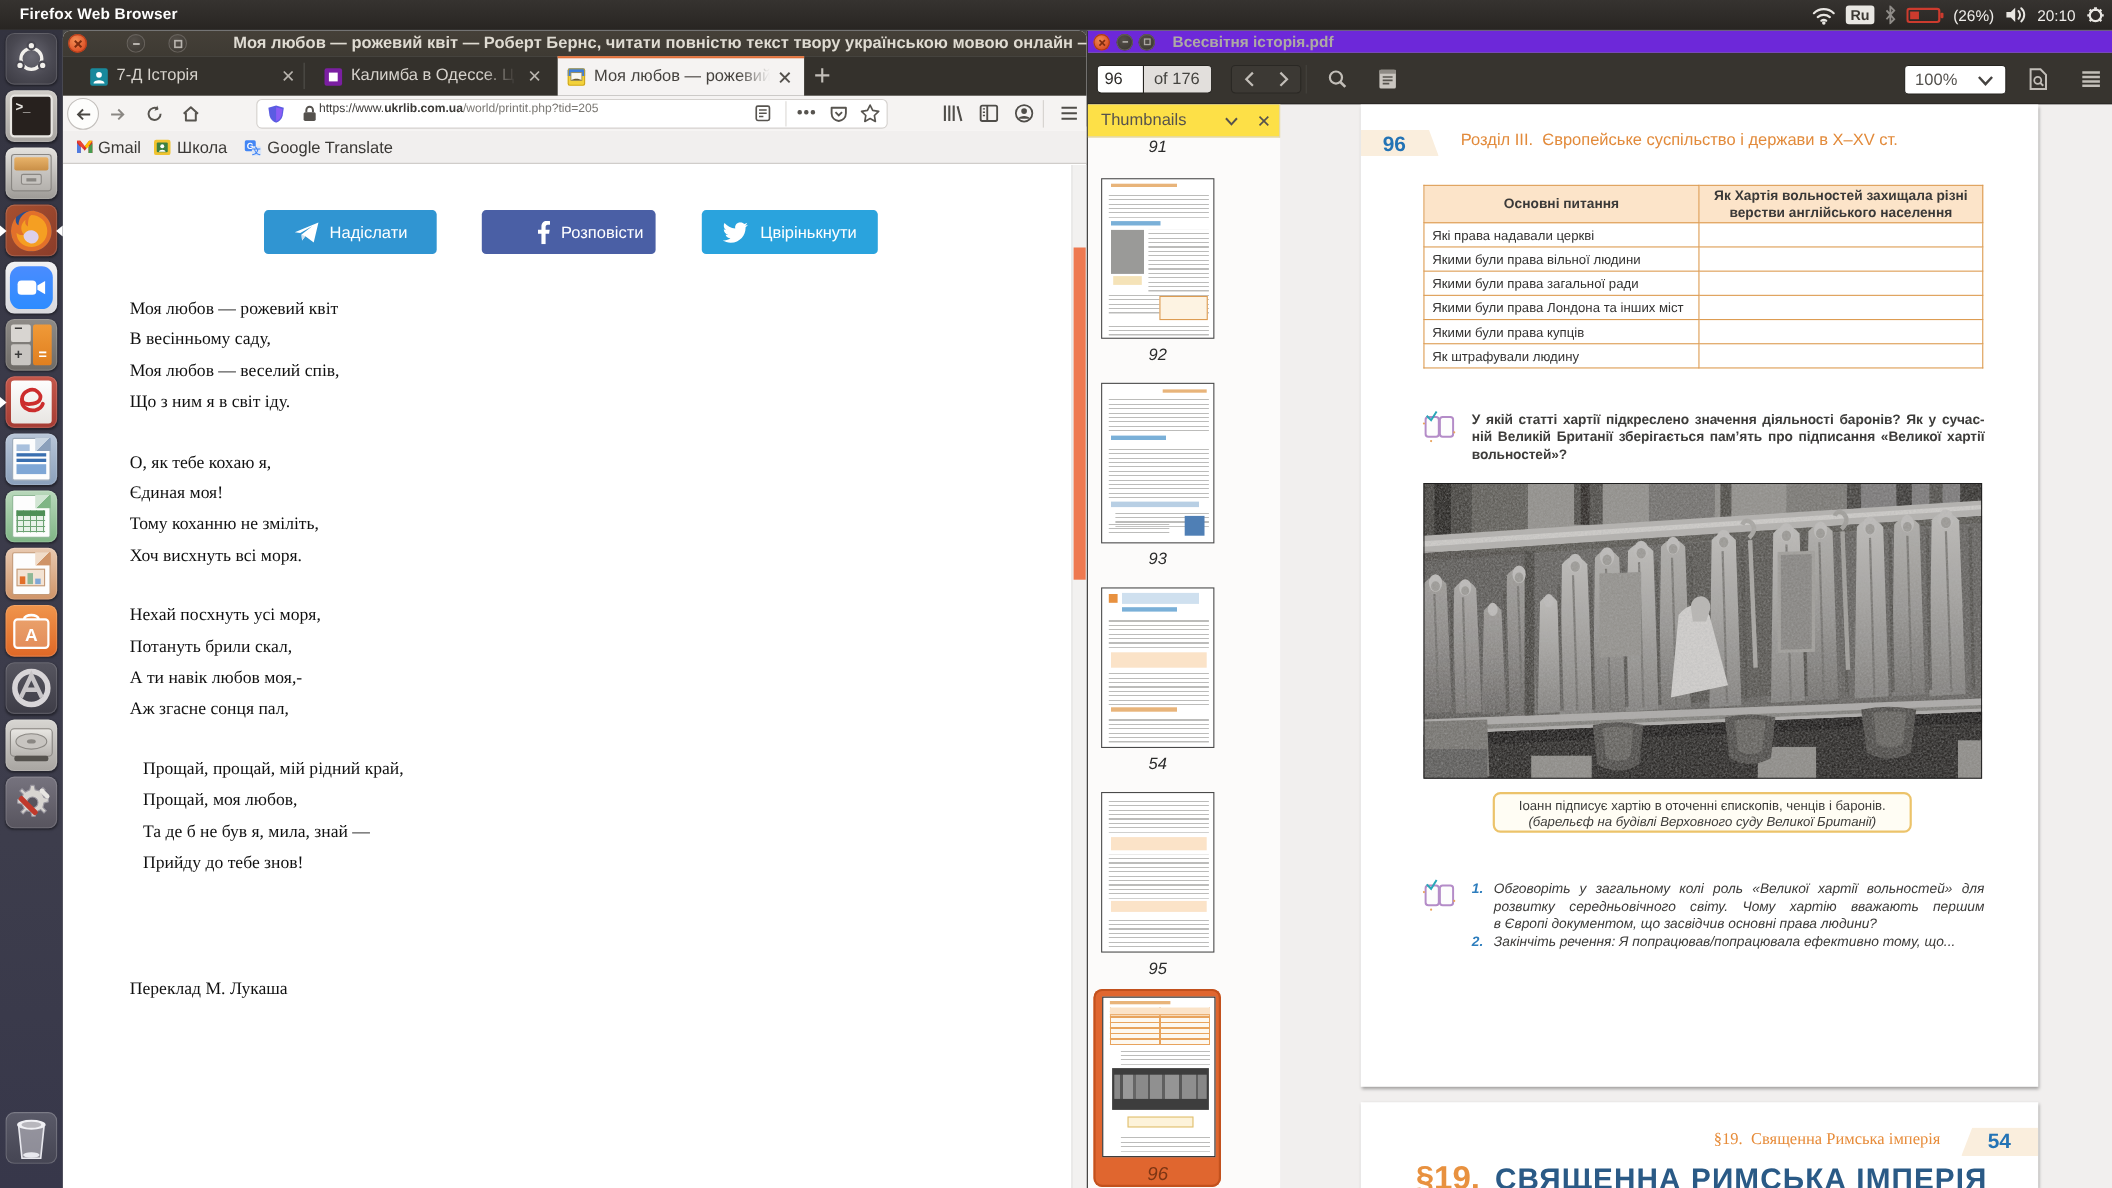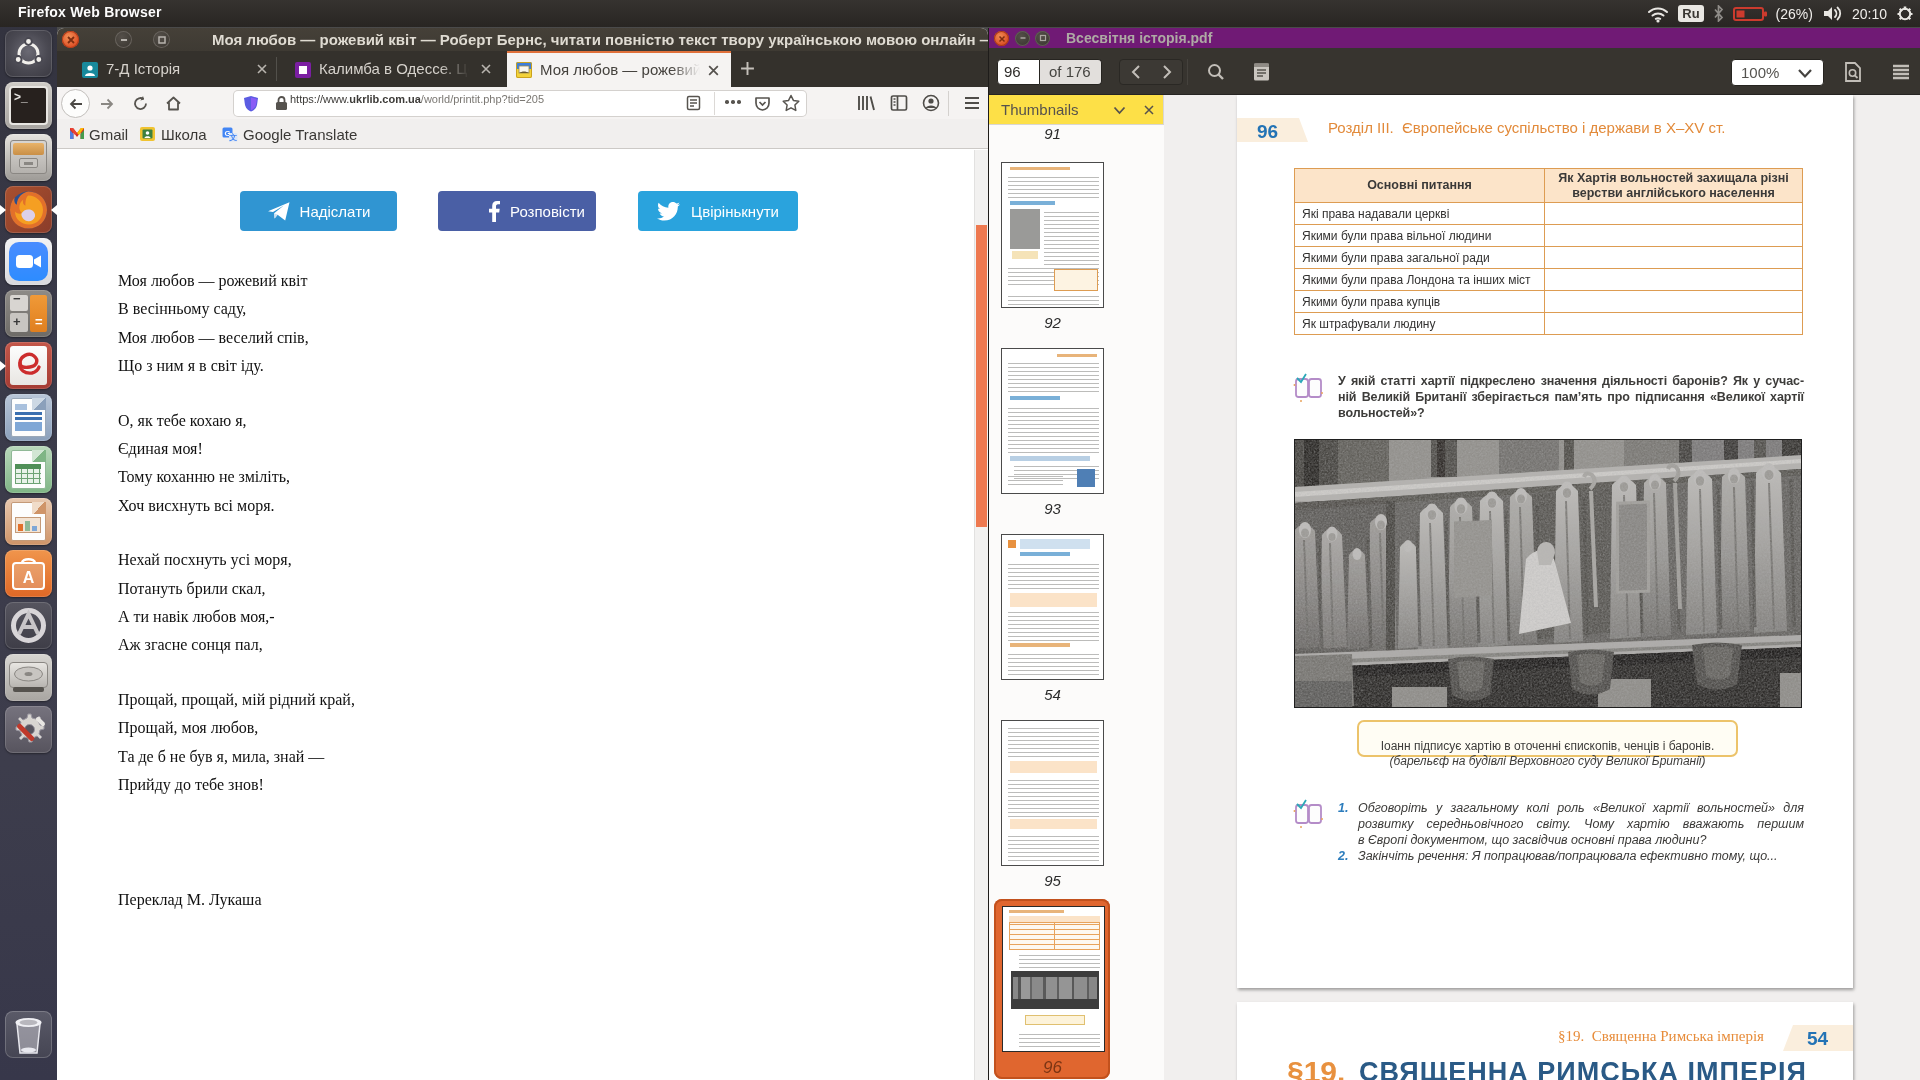--- a/index.html
+++ b/index.html
@@ -28,21 +28,21 @@
   #fftitle { position:absolute; left:0; top:0; width:931px; height:23px; background:linear-gradient(#454038,#3e3a33); }
   #fftitle .t { position:absolute; left:155px; top:3px; font-size:15px; font-weight:bold; color:#dfdbd2; white-space:nowrap;}
   .wbtn { position:absolute; top:5px; width:17px; height:17px; border-radius:50%; }
   #fftabs { position:absolute; left:0; top:23px; width:931px; height:64px; background:#34312c; }
   #ffnav { position:absolute; left:0; top:59px; width:931px; height:32px; background:#f5f3f2; }
   #ffbook { position:absolute; left:0; top:91px; width:931px; height:30px; background:#f1efee; border-bottom:1px solid #ccc9c6;}
   #ffcontent { position:absolute; left:0; top:122px; width:931px; height:930px; background:#fff; }
 
   
   #pdfwin { position:absolute; left:988px; top:28px; width:932px; height:1052px; background:#f1efee; border-left:1px solid #1e1c1a;}
-  #pdftitle { position:absolute; left:0; top:0; width:932px; height:20px; background:#701a75; }
+  #pdftitle { position:absolute; left:0; top:0; width:932px; height:20px; background:#6d28d9; }
   #pdftool { position:absolute; left:0; top:20px; width:932px; height:47px; background:#37342f; border-bottom:1px solid #262422;}
   #pdfside { position:absolute; left:0; top:67px; width:175px; height:985px; background:#fcfbfa; }
   #pdfsidehead { position:absolute; left:0; top:67px; width:175px; height:30px; background:#fde047; border-bottom:1px solid #d9d6d3; border-right:1px solid #d9d6d3;}
   #pdfmain { position:absolute; left:175px; top:67px; width:757px; height:985px; background:#f1efee; }
   .thumb { position:absolute; left:12px; width:103px; height:146px; background:#fff; border:1px solid #4a4a4a; overflow:hidden; }
   .plabel { position:absolute; left:0; width:127px; text-align:center; font-style:italic; font-size:15px; color:#2b2b2b; }
   .tlines { position:absolute; background:repeating-linear-gradient(0deg, #b0b0ae 0 1px, transparent 1px 4px); opacity:0.85;}
   .selbox { position:absolute; left:5px; top:804px; width:116px; height:180px; background:#e0662f; border-radius:8px; box-shadow:inset 0 0 0 2px #c2511d; }
   .page { position:absolute; left:73px; width:616px; background:#fff; box-shadow:1px 2px 3px rgba(0,0,0,0.35); }
   .chip { position:absolute; background:#faeedd; }
@@ -384,21 +384,21 @@
     <div class="abs" style="left:581px; top:41px; width:160px; height:40px; border-radius:4px; background:#2aa3dd; color:#fff; display:flex; align-items:center; justify-content:center; gap:10px; font-size:15px;">
       <svg width="24" height="19" viewBox="0 0 24 19">
           <path d="M23 2.3 C22.2 2.7 21.3 2.9 20.4 3 C21.3 2.4 22 1.5 22.4 0.5 C21.5 1 20.5 1.4 19.5 1.6 C18.6 0.6 17.4 0 16 0 C13.4 0 11.3 2.1 11.3 4.7 C11.3 5.1 11.3 5.4 11.4 5.7 C7.5 5.5 4 3.6 1.6 0.8 C1.2 1.5 1 2.3 1 3.2 C1 4.8 1.8 6.2 3.1 7.1 C2.3 7.1 1.6 6.9 1 6.5 L1 6.6 C1 8.9 2.6 10.8 4.8 11.2 C4.4 11.3 4 11.4 3.5 11.4 C3.2 11.4 2.9 11.4 2.6 11.3 C3.2 13.2 5 14.5 7 14.6 C5.4 15.8 3.4 16.6 1.2 16.6 C0.8 16.6 0.4 16.6 0 16.5 C2.1 17.8 4.5 18.6 7.2 18.6 C16 18.6 20.8 11.4 20.8 5.2 L20.8 4.6 C21.7 3.9 22.5 3.1 23 2.3 Z" fill="#fff"></path>
         </svg>
       <span>Цвірінькнути</span>
     </div>
     <div class="abs" style="left:61px; top:117px; font-family:'Liberation Serif', serif; font-size:16px; line-height:28.4px; color:#111;">
       <p style="margin:0 0 26px 0;">Моя любов — рожевий квіт<br>В весінньому саду,<br>Моя любов — веселий спів,<br>Що з ним я в світ іду.</p>
       <p style="margin:0 0 26px 0;">О, як тебе кохаю я,<br>Єдиная моя!<br>Тому коханню не зміліть,<br>Хоч висхнуть всі моря.</p>
       <p style="margin:0 0 26px 0;">Нехай посхнуть усі моря,<br>Потануть брили скал,<br>А ти навік любов моя,-<br>Аж згасне сонця пал,</p>
-      <p style="margin:0;">Прощай, прощай, мій рідний край,<br>Прощай, моя любов,<br>Та де б не був я, мила, знай —<br>Прийду до тебе знов!</p>
+      <p style="margin:12px;">Прощай, прощай, мій рідний край,<br>Прощай, моя любов,<br>Та де б не був я, мила, знай —<br>Прийду до тебе знов!</p>
     </div>
     <div class="abs" style="left:61px; top:741px; font-family:'Liberation Serif', serif; font-size:16px; color:#111;">Переклад М. Лукаша</div>
 
     <div class="abs" style="left:917px; top:0; width:14px; height:930px; background:#f2f1f0; border-left:1px solid #e2e1e0;"></div>
     <div class="abs" style="left:919px; top:75px; width:11px; height:302px; background:#ee7950;"></div>
   </div>
 </div>
 
 <div id="pdfwin">
   <div id="pdftitle">
@@ -712,21 +712,21 @@
           <path d="M163 223 q14 -3 28 0 l-3 26 q-11 7 -22 0 Z"></path>
           <path d="M283 216 q14 -3 28 0 l-3 27 q-11 7 -22 0 Z"></path>
           <path d="M409 209 q15 -3 30 0 l-3 28 q-12 7 -24 0 Z"></path>
         </g>
         <rect width="508" height="269" fill="#1a1a1a" opacity="0.05"></rect>
         <rect width="508" height="269" filter="url(#grain)" opacity="0.5"></rect>
         <rect x="0.5" y="0.5" width="507" height="268" fill="none" stroke="#1f1f1f" stroke-width="1"></rect>
       </svg>
       </div>
 
-      <div class="abs" style="left:120px; top:625px; width:381px; height:37px; background:#fffdf4; border:2px solid #ecc36a; border-radius:7px; text-align:center; font-size:12px; line-height:15px; color:#3d3c3a; padding-top:17px;">Іоанн підписує хартію в оточенні єпископів, ченців і баронів.<br><i>(барельєф на будівлі Верховного суду Великої Британії)</i></div>
+      <div class="abs" style="left:120px; top:625px; width:381px; height:37px; background:#fffdf4; border:2px solid #ecc36a; border-radius:7px; text-align:center; font-size:12px; line-height:15px; color:#3d3c3a; padding-top:3px;">Іоанн підписує хартію в оточенні єпископів, ченців і баронів.<br><i>(барельєф на будівлі Верховного суду Великої Британії)</i></div>
       <svg class="bookicon" style="left:56px; top:704px;" viewBox="0 0 31 31">
         <rect x="3" y="6" width="12" height="18" rx="2.5" fill="#fdfdfd" stroke="#b48cc8" stroke-width="1.8"></rect>
         <rect x="16" y="6" width="12" height="18" rx="2.5" fill="#fdfdfd" stroke="#b48cc8" stroke-width="1.8"></rect>
         <path d="M4 5 L8 9 L13 1" stroke="#2aa8b8" stroke-width="1.8" fill="none"></path>
         <circle cx="1.5" cy="12" r="1" fill="#e8a35c"></circle>
           <circle cx="29" cy="20" r="1" fill="#e8a35c"></circle>
           <circle cx="8" cy="28" r="1" fill="#e8a35c"></circle>
       </svg>
       <div class="abs" style="left:101px; top:705px; width:466px; font-size:12.5px; line-height:16px; color:#3b3a38; font-style:italic;">
         <div style="position:relative; padding-left:20px;">

